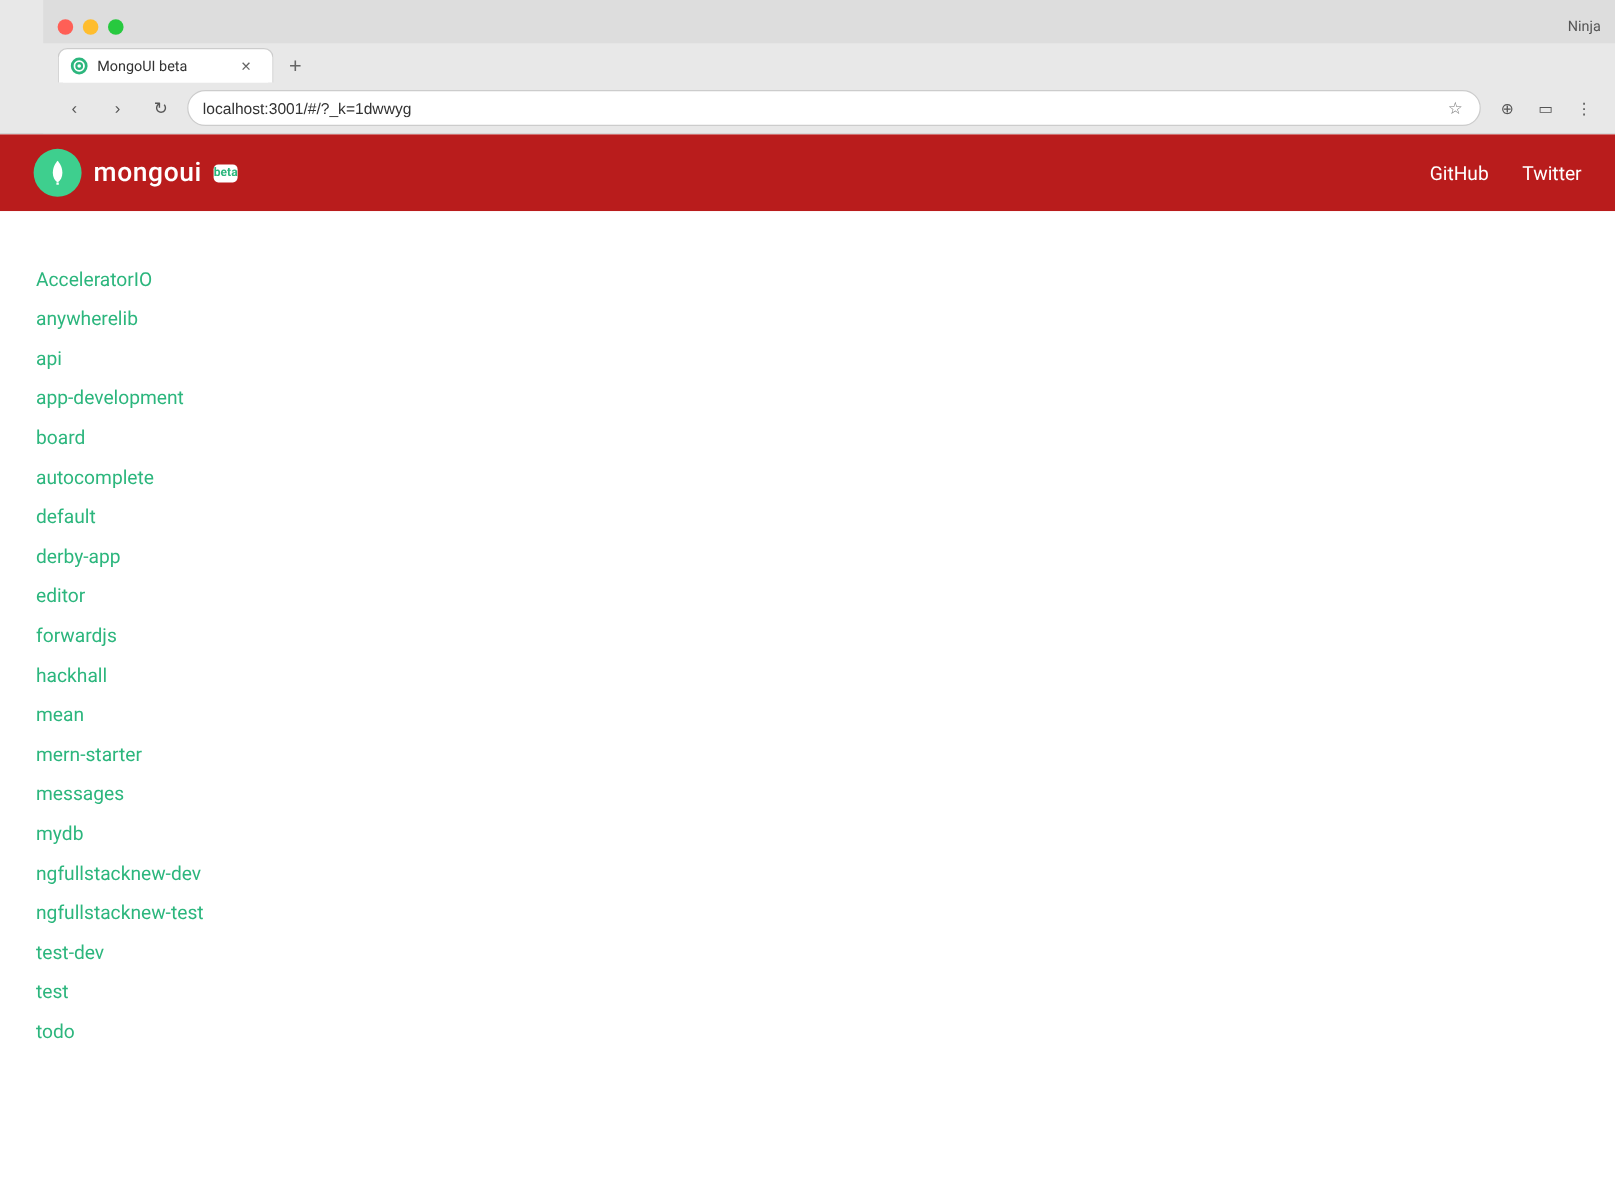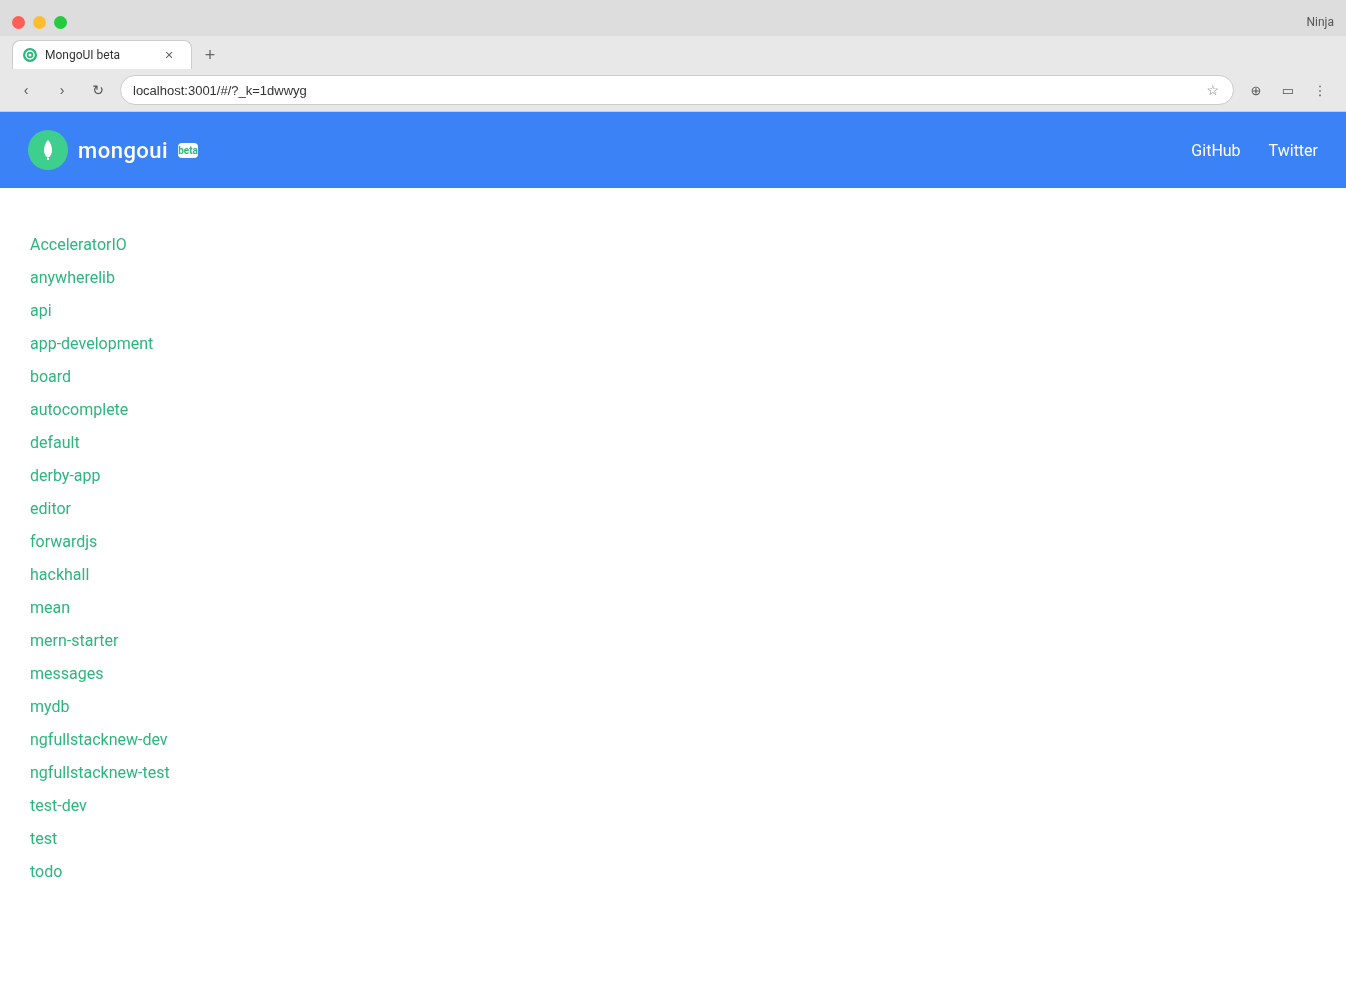--- a/index.html
+++ b/index.html
@@ -11,20 +11,21 @@
     body {
       font-family: -apple-system, BlinkMacSystemFont, 'Segoe UI', Roboto, sans-serif;
       background: #f5f5f5;
       min-height: 982px;
     }
 
     
     .browser-chrome {
       background: #e8e8e8;
       border-bottom: 1px solid #ccc;
+      padding-left: 36px;
     }
 
     .browser-titlebar {
       display: flex;
       align-items: center;
       padding: 8px 12px 0 12px;
       background: #ddd;
       height: 36px;
       justify-content: space-between;
     }
@@ -187,26 +188,26 @@
     }
 
     
     .app-content {
       background: white;
       min-height: calc(982px - 100px);
     }
 
     
     .navbar {
-      background: #3b82f6;
+      background: #b91c1c;
       display: flex;
       align-items: center;
       justify-content: space-between;
       padding: 0 28px;
-      height: 76px;
+      height: 64px;
     }
 
     .navbar-brand {
       display: flex;
       align-items: center;
       gap: 10px;
     }
 
     .brand-logo {
       width: 40px;

